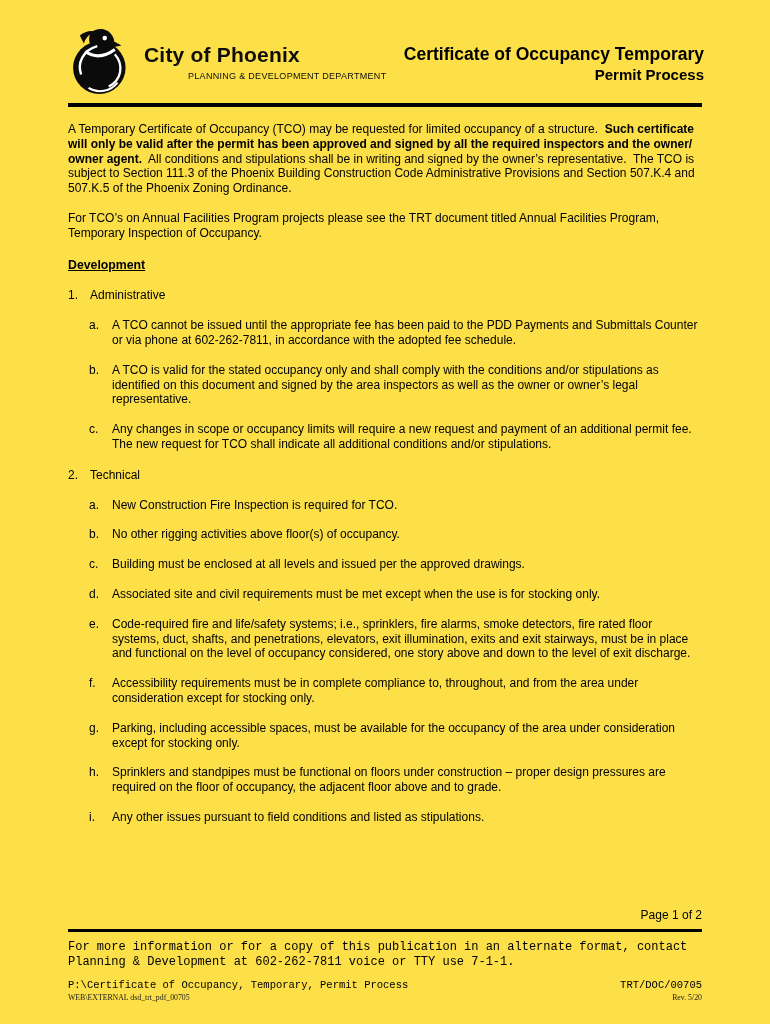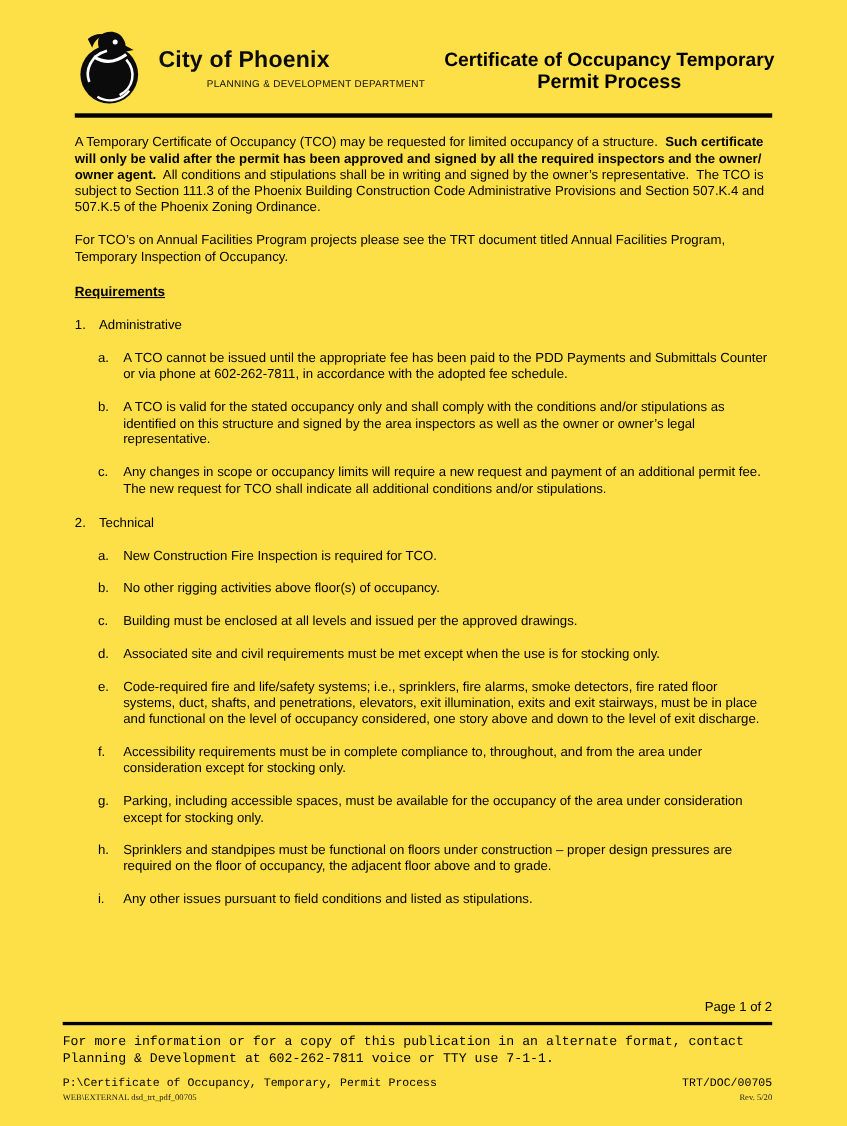--- a/index.html
+++ b/index.html
@@ -22,23 +22,23 @@
   .brand { margin:17px 0 0 10px; }
   .brand-name {
     font-size:21px; font-weight:bold; letter-spacing:0.2px;
     line-height:24px; color:#0d0d0d;
   }
   .brand-dept {
     font-size:9px; letter-spacing:0.3px; margin-top:4px; color:#0d0d0d;
     white-space:nowrap;
     padding-left:44px;
   }
-  .doc-title { margin-left:auto; text-align:center; margin-top:18px; }
+  .doc-title { margin-left:auto; text-align:right; margin-top:18px; }
   .doc-title-main { font-size:17.5px; font-weight:bold; line-height:21px; white-space:nowrap; }
-  .doc-title-sub  { font-size:18px; font-weight:bold; line-height:17px; margin-top:1px; }
+  .doc-title-sub  { font-size:15px; font-weight:bold; line-height:17px; margin-top:1px; }
   .rule-thick {
     height:4px; background:#000;
     margin:7px 68px 0 68px;
   }
   .content {
     margin:0 68px;
     font-size:12px; line-height:14.8px;
   }
   .body-text { white-space:pre-wrap; }
   .para { margin-top:15px; }
@@ -49,21 +49,21 @@
     text-decoration:underline;
     font-size:12.3px;
   }
   .section { margin-top:16px; display:flex; }
   .section-num { width:22px; flex:none; }
   .sub-item { margin-top:15px; display:flex; padding-left:21px; }
   .sub-letter { width:23px; flex:none; }
   .sub-text { flex:1; }
   .footer {
     position:absolute;
-    left:57px; right:68px; bottom:22px;
+    left:68px; right:68px; bottom:22px;
   }
   .page-num {
     text-align:right;
     font-size:12px; line-height:14px;
   }
   .rule-footer { height:3px; background:#000; margin-top:7px; }
   .contact {
     margin-top:8px;
     font-size:12px; line-height:15px;
     white-space:pre-wrap;
@@ -101,34 +101,34 @@
     </div>
   </div>
   <div class="rule-thick"></div>
 
   <div class="content">
 
     <p class="para body-text"><span>A Temporary Certificate of Occupancy (TCO) may be requested for limited occupancy of a structure.  </span><span class="bold">Such certificate will only be valid after the permit has been approved and signed by all the required inspectors and the owner/ owner agent.</span><span>  All conditions and stipulations shall be in writing and signed by the owner’s representative.  The TCO is subject to Section 111.3 of the Phoenix Building Construction Code Administrative Provisions and Section 507.K.4 and 507.K.5 of the Phoenix Zoning Ordinance.</span></p>
 
     <p class="para body-text">For TCO’s on Annual Facilities Program projects please see the TRT document titled Annual Facilities Program, Temporary Inspection of Occupancy.</p>
 
-    <div class="req-heading">Requirements</div>
+    <div class="req-heading">Development</div>
 
     <div class="section">
       <span class="section-num">1.</span>
       <span>Administrative</span>
     </div>
 
     <div class="sub-item">
       <span class="sub-letter">a.</span>
       <span class="sub-text body-text">A TCO cannot be issued until the appropriate fee has been paid to the PDD Payments and Submittals Counter or via phone at 602-262-7811, in accordance with the adopted fee schedule.</span>
     </div>
     <div class="sub-item">
       <span class="sub-letter">b.</span>
-      <span class="sub-text body-text">A TCO is valid for the stated occupancy only and shall comply with the conditions and/or stipulations as identified on this structure and signed by the area inspectors as well as the owner or owner’s legal representative.</span>
+      <span class="sub-text body-text">A TCO is valid for the stated occupancy only and shall comply with the conditions and/or stipulations as identified on this document and signed by the area inspectors as well as the owner or owner’s legal representative.</span>
     </div>
     <div class="sub-item">
       <span class="sub-letter">c.</span>
       <span class="sub-text body-text">Any changes in scope or occupancy limits will require a new request and payment of an additional permit fee.  The new request for TCO shall indicate all additional conditions and/or stipulations.</span>
     </div>
 
     <div class="section">
       <span class="section-num">2.</span>
       <span>Technical</span>
     </div>

